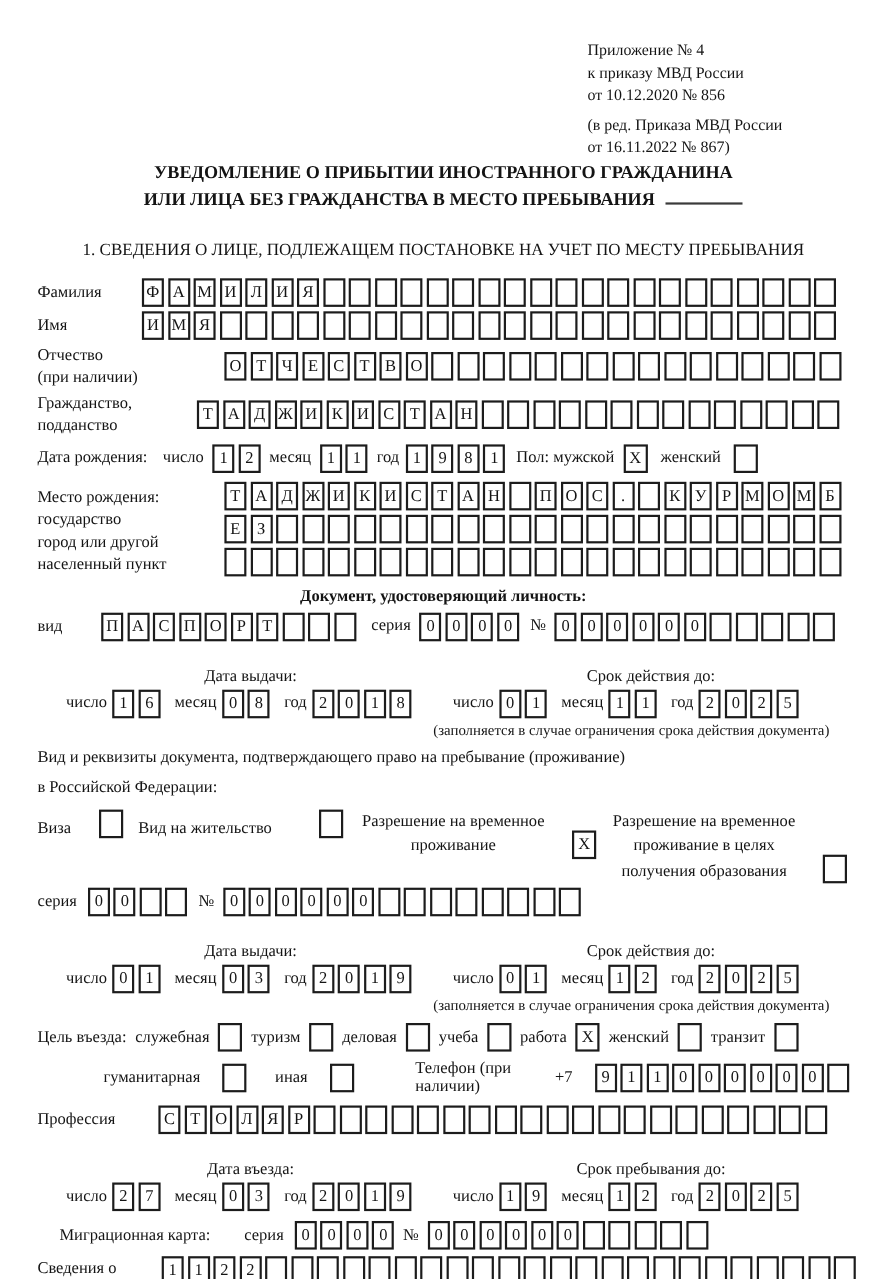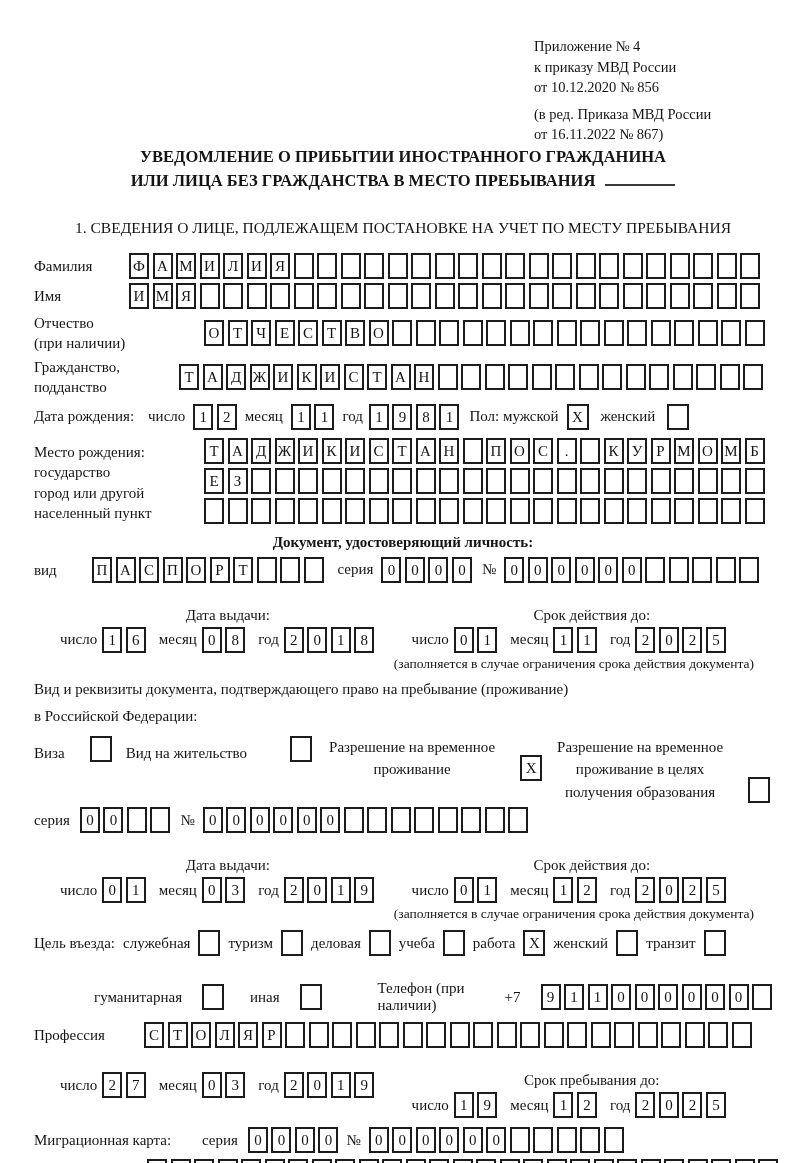--- a/index.html
+++ b/index.html
@@ -43,21 +43,21 @@
   .dnote{text-align:right;font-size:13.5px;padding-right:18px;margin-top:3px;}
 
   
   .permit-intro{line-height:1.8;margin-top:4px;}
   .permit-row{display:flex;align-items:flex-start;gap:9px;margin:6px 0 4px;}
   .permit-item{display:flex;align-items:flex-end;gap:25px;}
   .permit-text{text-align:center;line-height:1.5;}
 
   
   .purpose1{display:flex;align-items:center;gap:8px;margin-top:8px;}
-  .purpose2{display:flex;align-items:center;gap:20px;margin-top:24px;padding-left:60px;}
+  .purpose2{display:flex;align-items:center;gap:20px;margin-top:7px;padding-left:60px;}
   .phone-gap{width:26px;}
 
   
   .reps{display:flex;margin-top:6px;}
   .reps-label{width:113px;line-height:1.55;flex:0 0 auto;}
   .reps-cells .cells{display:flex;margin-bottom:7px;}
 </style>
 </head>
 <body>
 
@@ -588,20 +588,21 @@
         <span class="cell"></span>
         <span class="cell"></span>
         <span class="cell"></span>
         <span class="cell"></span>
         <span class="cell"></span>
       </span>
   </div>
 
   <div class="dates">
     <div class="dcol left">
+      <div class="dhead">Дата въезда:</div>
       <div class="dline">
         <span>число</span>
         <span class="cells">
             <span class="cell">2</span>
             <span class="cell">7</span>
           </span>
         <span class="dgl">месяц</span>
         <span class="cells">
             <span class="cell">0</span>
             <span class="cell">3</span>
@@ -632,21 +633,21 @@
         <span class="cells">
             <span class="cell">2</span>
             <span class="cell">0</span>
             <span class="cell">2</span>
             <span class="cell">5</span>
           </span>
       </div>
     </div>
   </div>
 
-  <div class="inline-row" style="margin-top:9px;">
+  <div class="inline-row" style="margin-top:9px;margin-left:20px;">
     <span class="lbl" style="width:168px;">Миграционная карта:</span>
     <span>серия</span>
     <span class="cells" style="margin-left:10px;">
         <span class="cell">0</span>
         <span class="cell">0</span>
         <span class="cell">0</span>
         <span class="cell">0</span>
       </span>
     <span style="margin:0 8px 0 8px;">№</span>
     <span class="cells">

